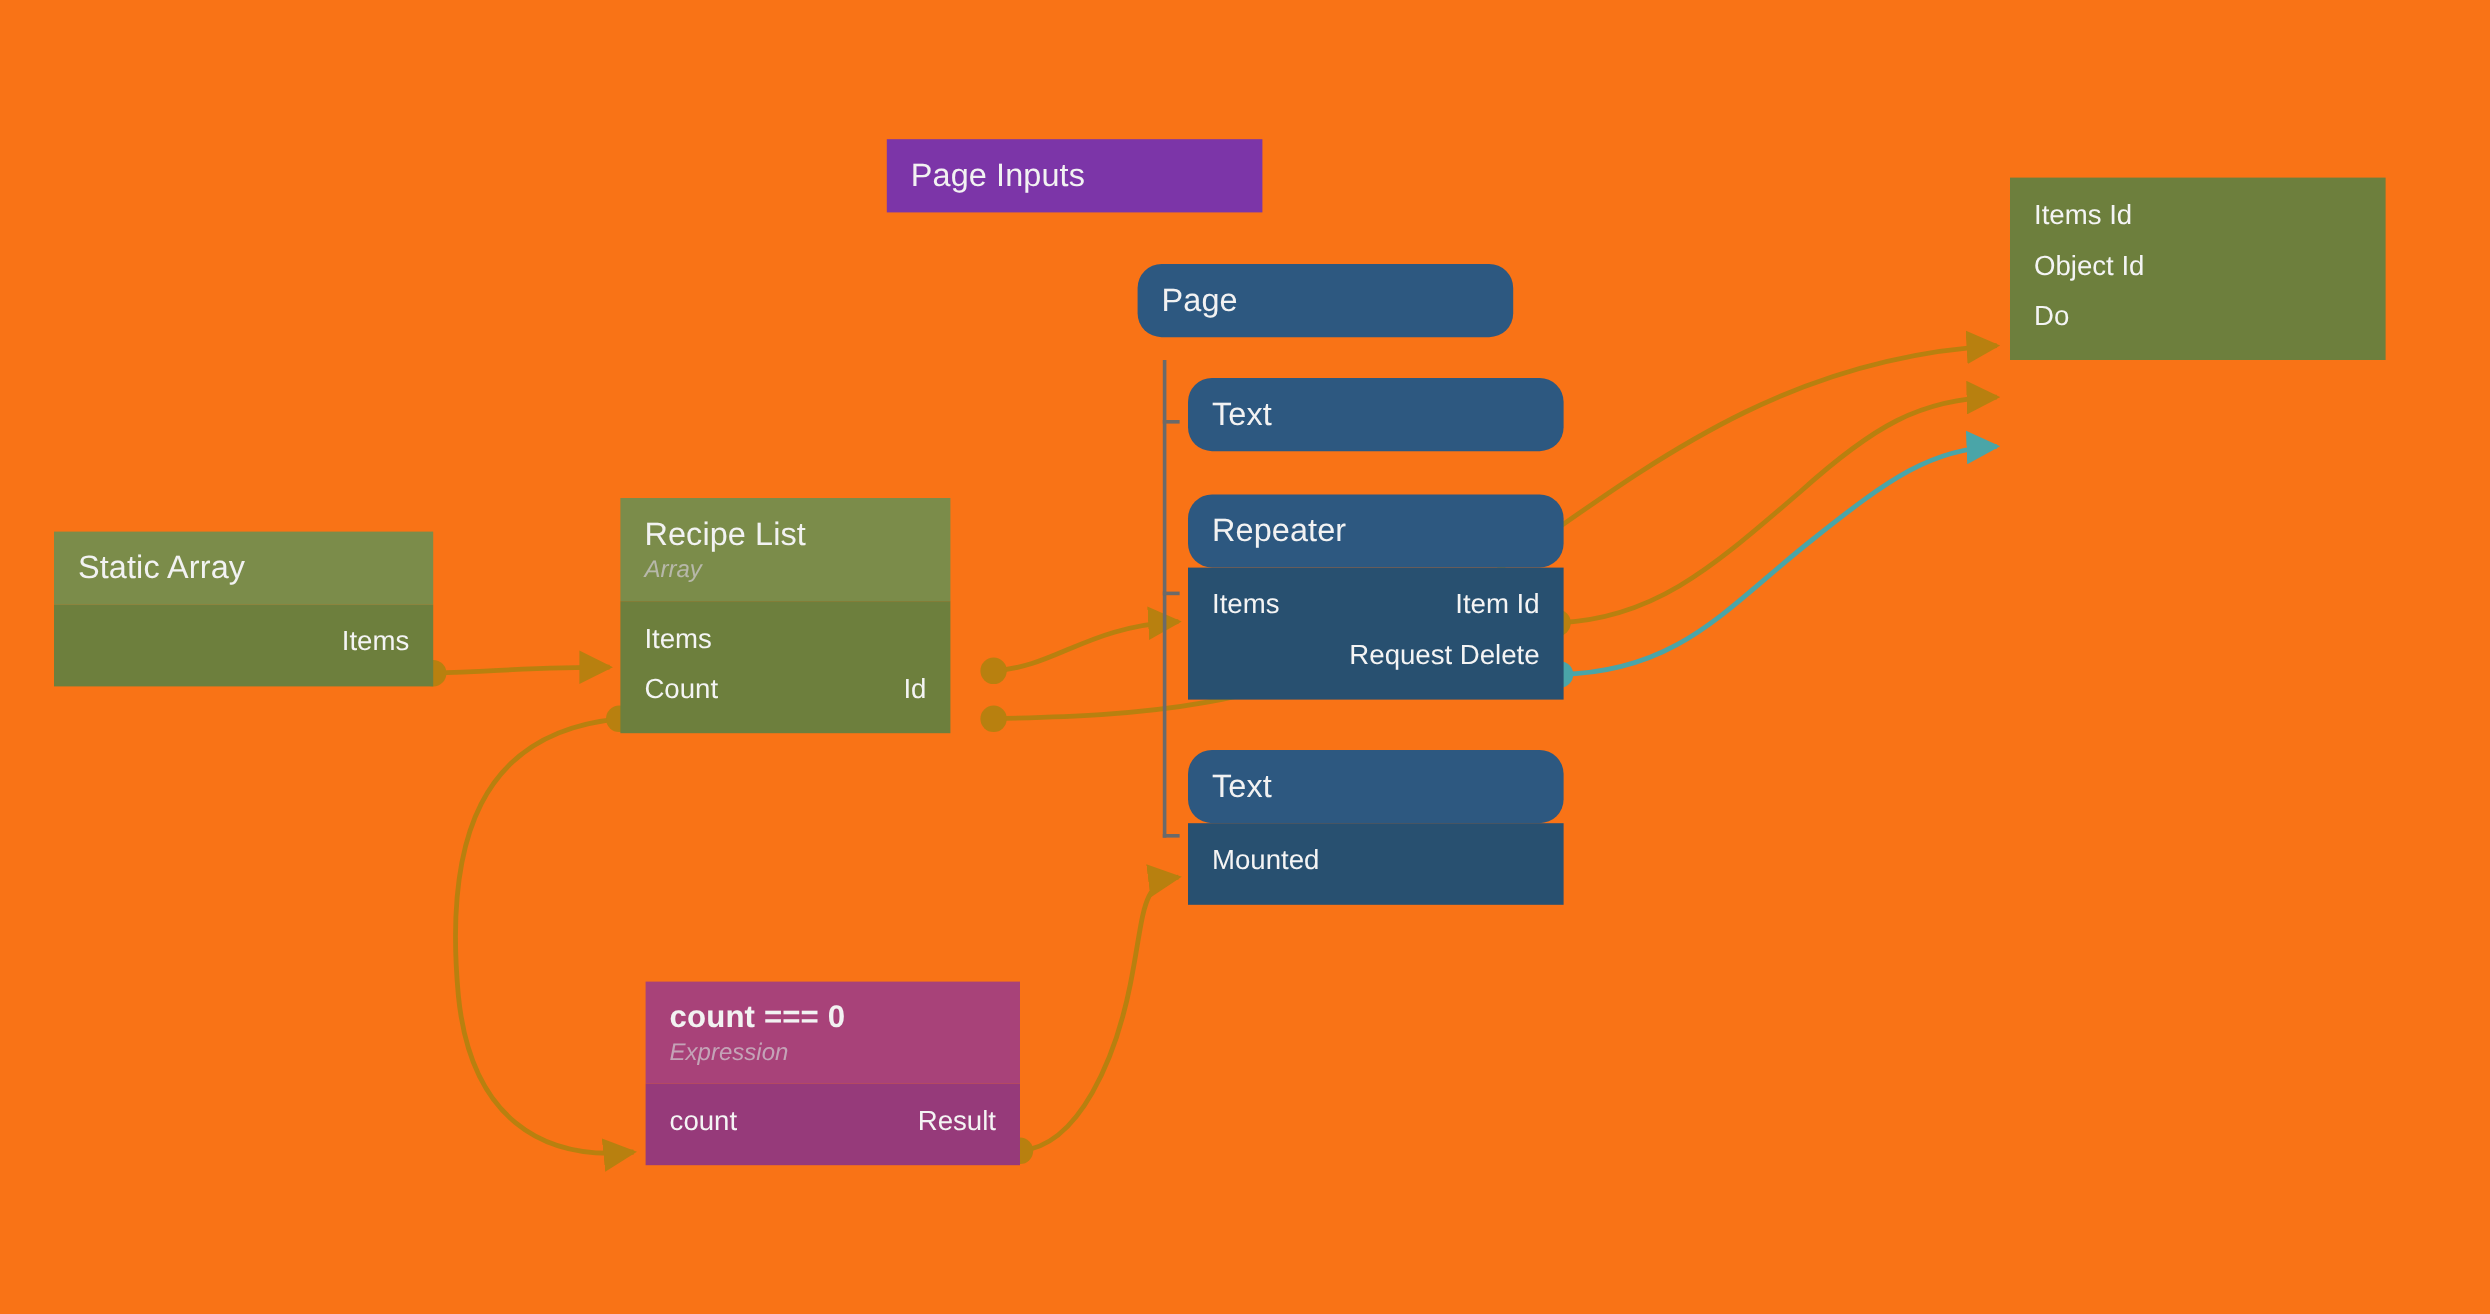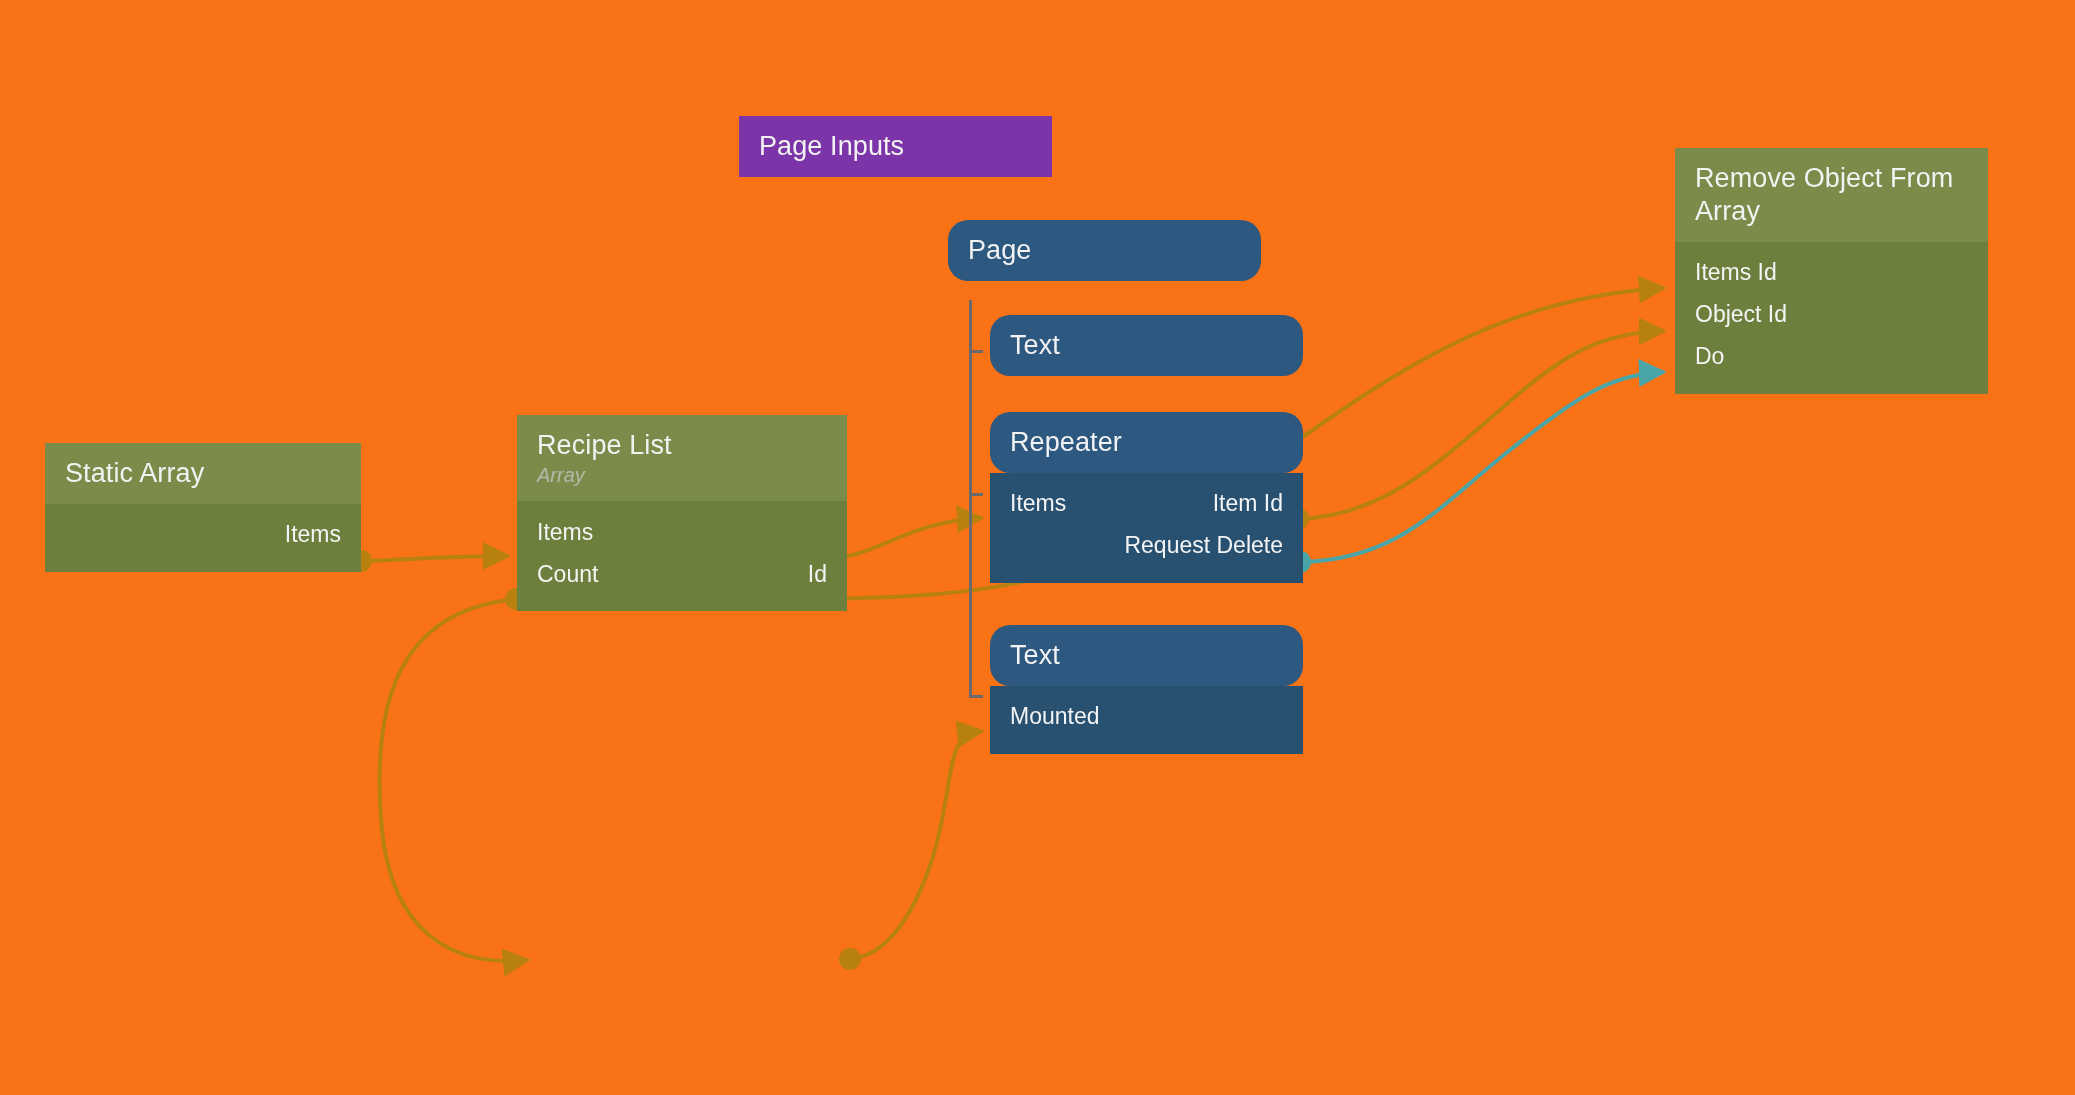--- a/index.html
+++ b/index.html
@@ -188,41 +188,50 @@
     <div class="node-header">
       <div class="node-title">Static Array</div>
     </div>
     <div class="node-body">
       <div class="port-row">
         <span class="port-label right">Items</span>
       </div>
     </div>
   </div>
 
-  <div class="node theme-green" style="left:517px; top:415px; width:330px;">
+  <div class="node theme-green" style="left:517px; top:415px; width:275px;">
     <div class="node-header">
       <div class="node-title">Recipe List</div>
       <div class="node-subtitle">Array</div>
     </div>
     <div class="node-body">
       <div class="port-row">
         <span class="port-label">Items</span>
       </div>
       <div class="port-row">
         <span class="port-label">Count</span>
         <span class="port-label right">Id</span>
       </div>
     </div>
   </div>
 
+  <div class="node theme-magenta" style="left:538px; top:818px; width:312px;">
+    <div class="node-header">
+      <div class="node-title bold">count === 0</div>
+      <div class="node-subtitle">Expression</div>
+    </div>
+    <div class="node-body">
+      <div class="port-row">
+        <span class="port-label">count</span>
+        <span class="port-label right">Result</span>
+      </div>
+    </div>
+  </div>
 
   <div class="node theme-green" style="left:1675px; top:148px; width:313px;">
-    <div class="node-header">
-      <div class="node-title">Remove Object From Array</div>
-    </div>
     <div class="node-body">
       <div class="port-row">
         <span class="port-label">Items Id</span>
       </div>
       <div class="port-row">
         <span class="port-label">Object Id</span>
       </div>
       <div class="port-row">
         <span class="port-label">Do</span>
       </div>

